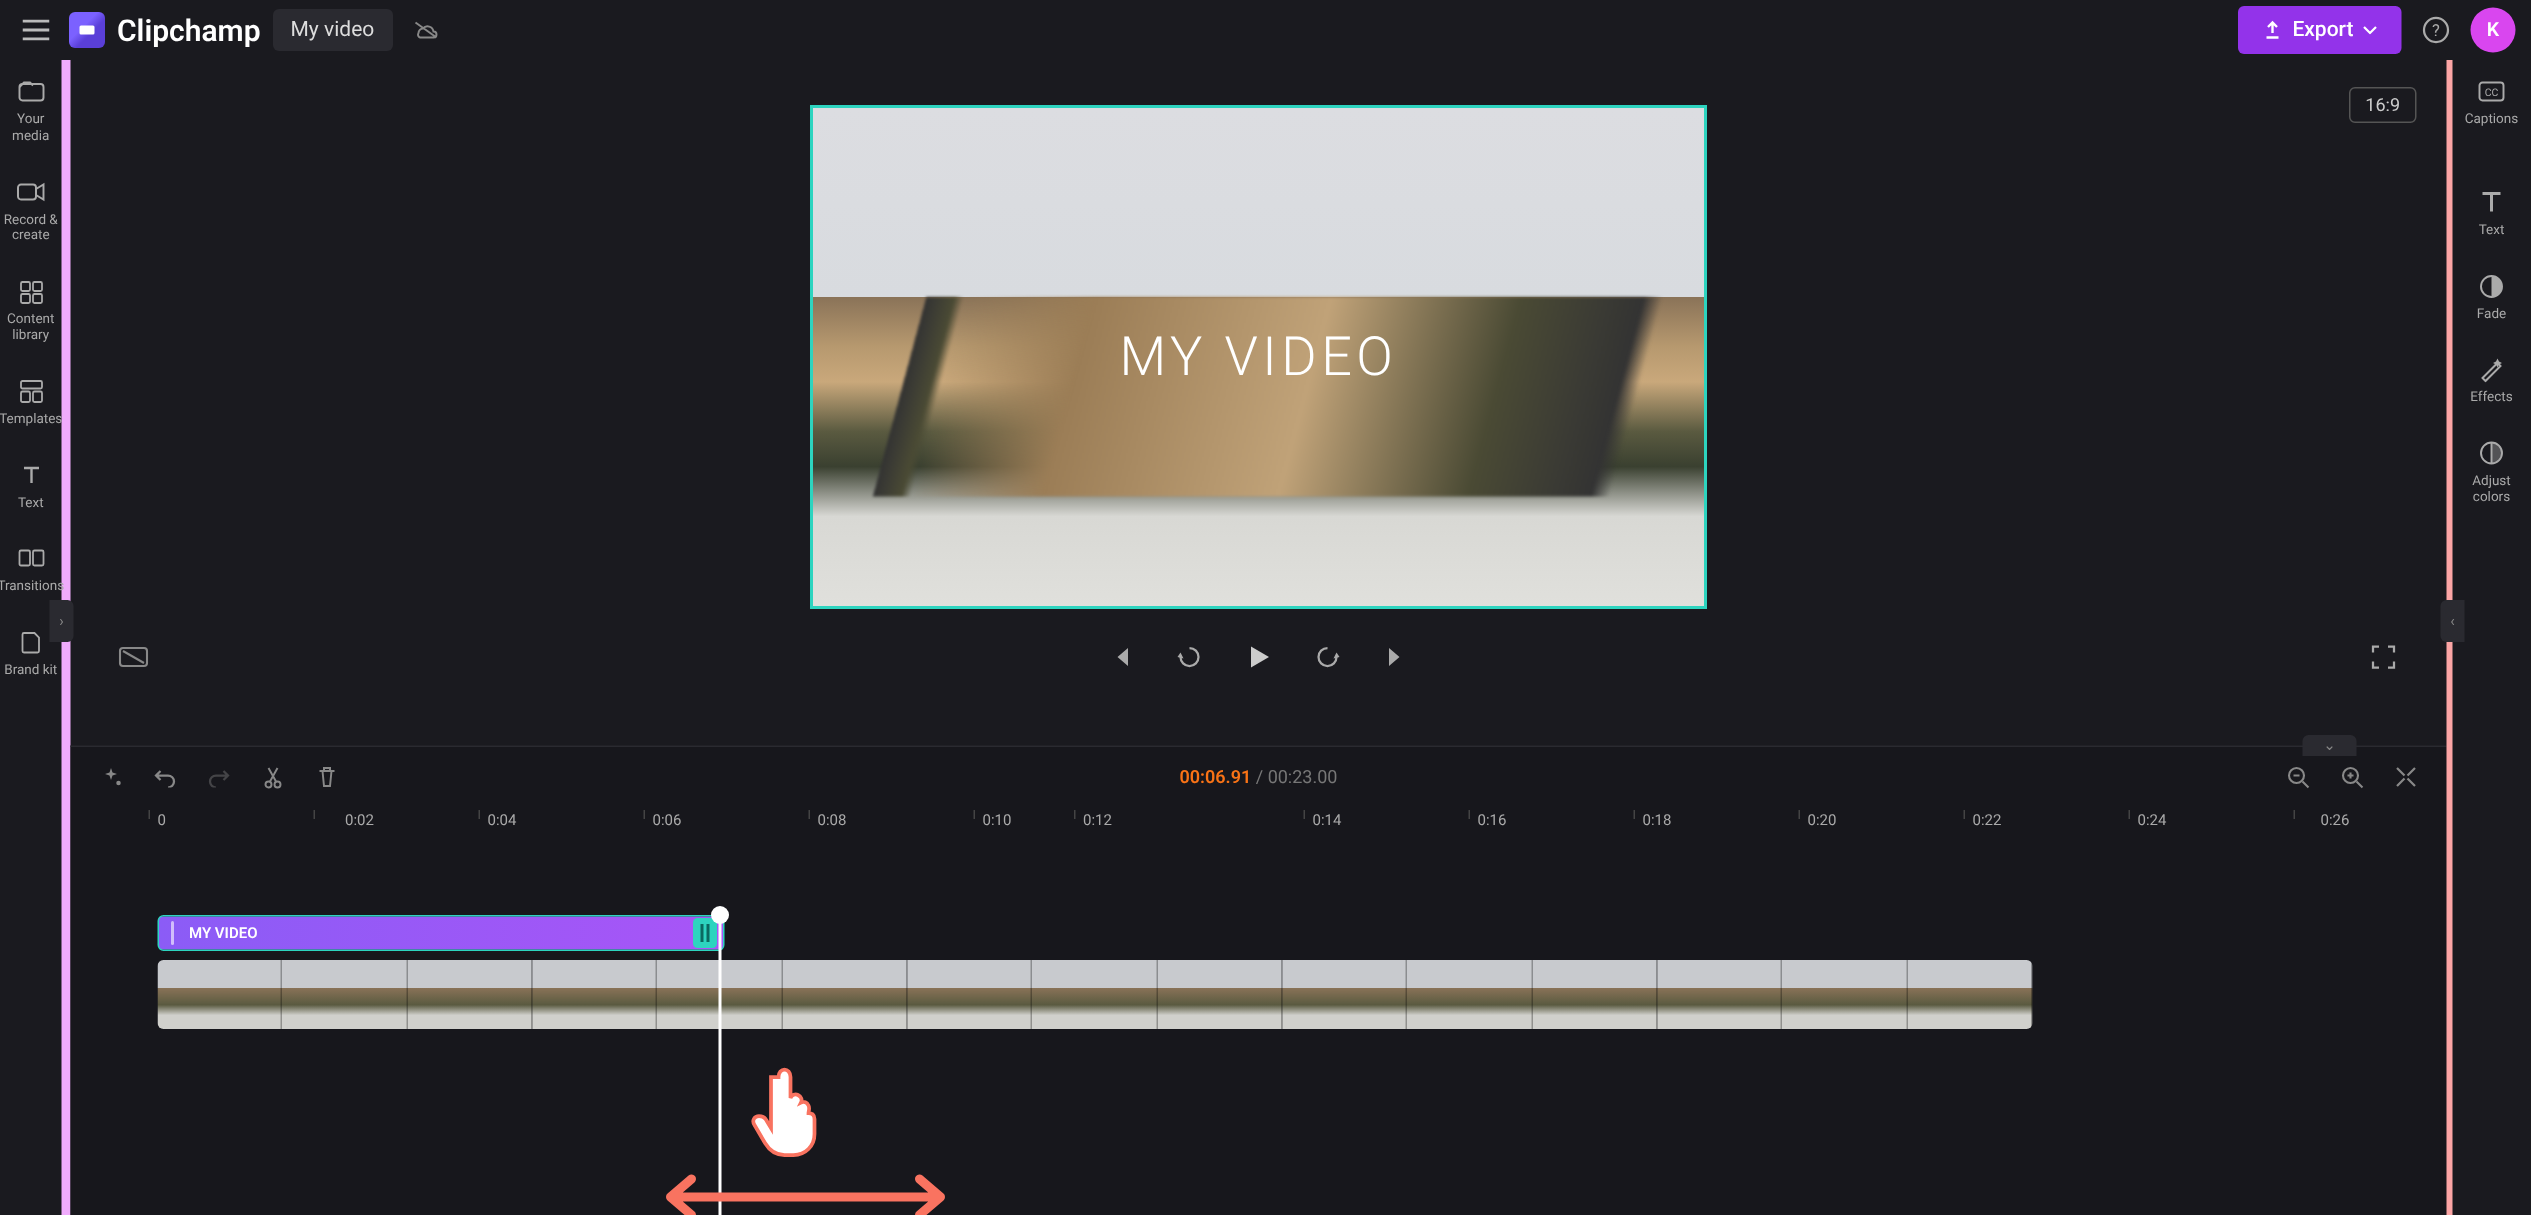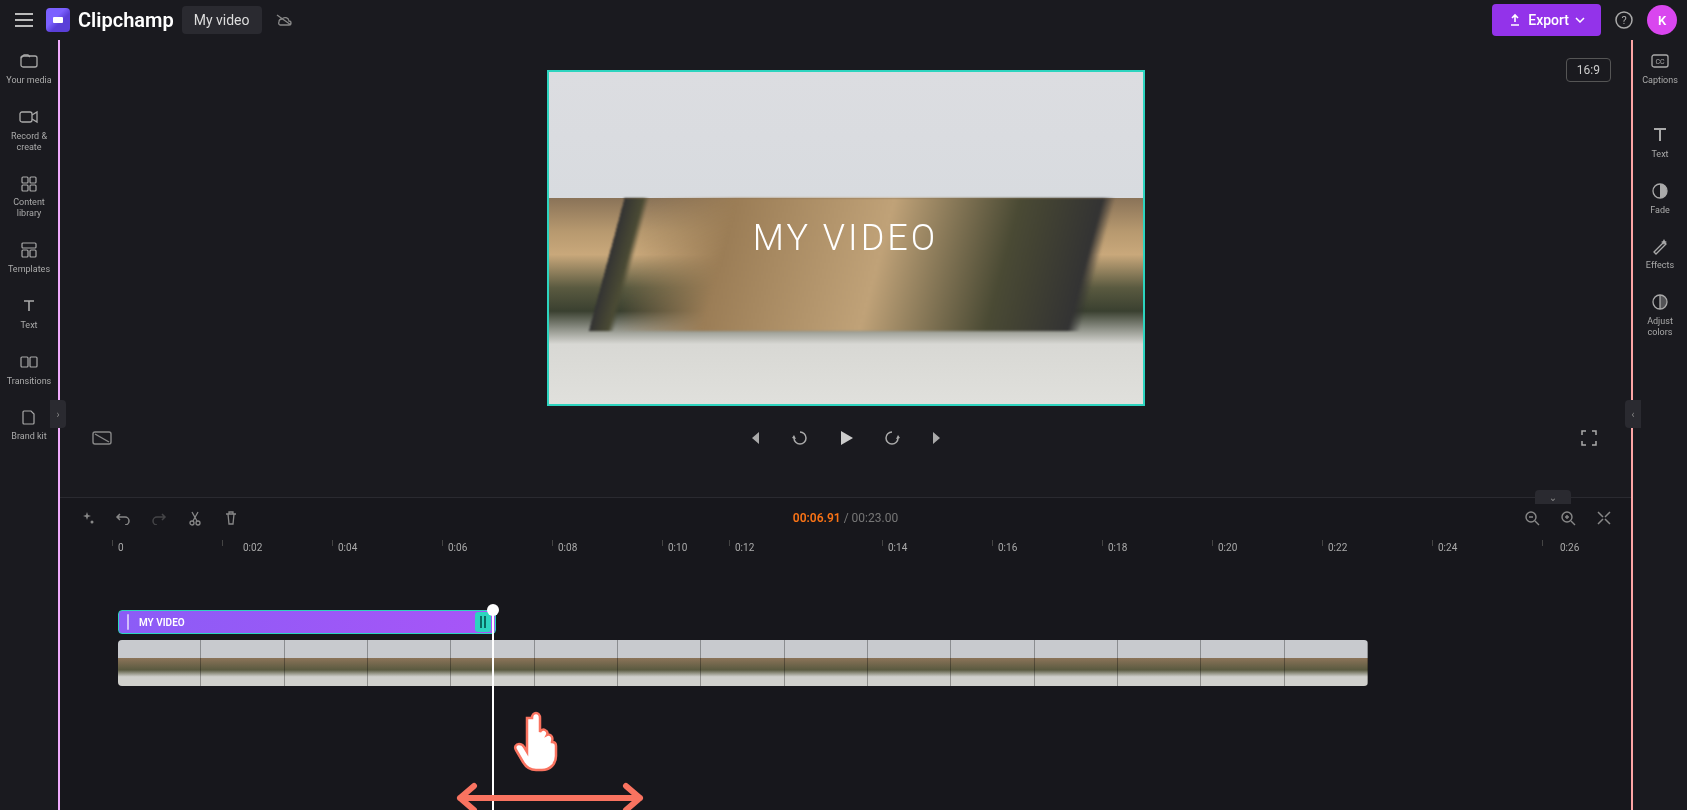--- a/index.html
+++ b/index.html
@@ -10,40 +10,40 @@
 .logo { width: 24px; height: 24px; background: linear-gradient(135deg, #7b61ff 40%, #5a3fd8 60%); border-radius: 4px; display: flex; align-items: center; justify-content: center; }
 .brand { color: #fff; font-weight: 600; font-size: 20px; }
 .project-name { background: #2a2a30; padding: 6px 12px; border-radius: 4px; color: #ddd; font-size: 14px; }
 .spacer { flex: 1; }
 .export-btn { background: #9333ea; color: #fff; border: none; padding: 8px 16px; border-radius: 4px; font-size: 14px; font-weight: 500; display: flex; align-items: center; gap: 6px; cursor: pointer; }
 .help-icon, .avatar { width: 30px; height: 30px; border-radius: 50%; display: flex; align-items: center; justify-content: center; cursor: pointer; }
 .help-icon { color: #aaa; font-size: 16px; }
 .avatar { background: #d946ef; color: #fff; font-weight: 600; font-size: 13px; }
 
 .main { display: flex; height: calc(810px - 40px); }
-.sidebar-left { width: 60px; display: flex; flex-direction: column; border-right: 2px solid #f0abfc; position: relative; }
+.sidebar-left { width: 47px; display: flex; flex-direction: column; border-right: 6px solid #f0abfc; position: relative; }
 .sidebar-item { display: flex; flex-direction: column; align-items: center; padding: 10px 2px; cursor: pointer; gap: 3px; }
 .sidebar-icon { width: 22px; height: 22px; display: flex; align-items: center; justify-content: center; color: #aaa; }
 .sidebar-label { font-size: 9px; color: #aaa; text-align: center; line-height: 1.2; }
 .sidebar-expand { position: absolute; right: -8px; top: 360px; width: 16px; height: 28px; background: #2a2a30; border-radius: 0 4px 4px 0; display: flex; align-items: center; justify-content: center; cursor: pointer; font-size: 10px; color: #888; }
 
 .center { flex: 1; display: flex; flex-direction: column; }
 .preview-area { flex: 1; display: flex; flex-direction: column; align-items: center; position: relative; padding-top: 30px; }
 .aspect-badge { position: absolute; top: 18px; right: 20px; border: 1px solid #555; border-radius: 4px; padding: 4px 10px; font-size: 12px; color: #ccc; cursor: pointer; }
 .video-preview { width: 598px; height: 336px; border: 2px solid #2dd4bf; position: relative; overflow: hidden; background: linear-gradient(to bottom, #dcdde1 0%, #d8dbdf 38%, #8a7358 38%, #b7996f 48%, #c9a87b 55%, #5a5a40 65%, #3a4030 72%, #d8d8d4 82%, #e0e0dc 100%); }
 .mountain-overlay { position: absolute; top: 38%; left: 0; right: 0; height: 40%; background: linear-gradient(105deg, transparent 0%, transparent 12%, #333 12%, #4a4a34 15%, transparent 16%, #9b7d56 30%, #c0a278 55%, #4a4a34 75%, #333 88%, transparent 90%); filter: blur(1px); }
 .video-title { position: absolute; top: 50%; left: 50%; transform: translate(-50%, -50%); color: #fff; font-size: 36px; letter-spacing: 3px; font-weight: 300; }
 
 .controls { display: flex; align-items: center; gap: 20px; padding: 18px 0; width: 100%; position: relative; }
 .controls-center { position: absolute; left: 50%; transform: translateX(-50%); display: flex; gap: 18px; align-items: center; }
 .ctrl-btn { width: 28px; height: 28px; display: flex; align-items: center; justify-content: center; cursor: pointer; color: #aaa; }
 .controls-left { margin-left: 28px; }
 .controls-right { margin-left: auto; margin-right: 28px; }
 
-.sidebar-right { width: 56px; border-left: 2px solid #fca5a5; display: flex; flex-direction: column; position: relative; }
+.sidebar-right { width: 56px; border-left: 4px solid #fca5a5; display: flex; flex-direction: column; position: relative; }
 .sidebar-right .sidebar-expand { left: -8px; right: auto; border-radius: 4px 0 0 4px; }
 
 .timeline-wrap { background: #17171c; border-top: 1px solid #2a2a30; position: relative; }
 .timeline-toolbar { display: flex; align-items: center; height: 40px; padding: 0 16px; gap: 14px; position: relative; }
 .tb-btn { width: 22px; height: 22px; display: flex; align-items: center; justify-content: center; cursor: pointer; color: #888; }
 .tb-time { position: absolute; left: 50%; transform: translateX(-50%); font-size: 12px; }
 .tb-time .current { color: #f97316; font-weight: 600; }
 .tb-time .total { color: #777; }
 .tb-right { margin-left: auto; display: flex; gap: 14px; }
 .tb-chevron { position: absolute; top: -8px; right: 60px; width: 36px; height: 14px; background: #2a2a30; border-radius: 4px 4px 0 0; display: flex; align-items: center; justify-content: center; font-size: 10px; color: #888; cursor: pointer; }

